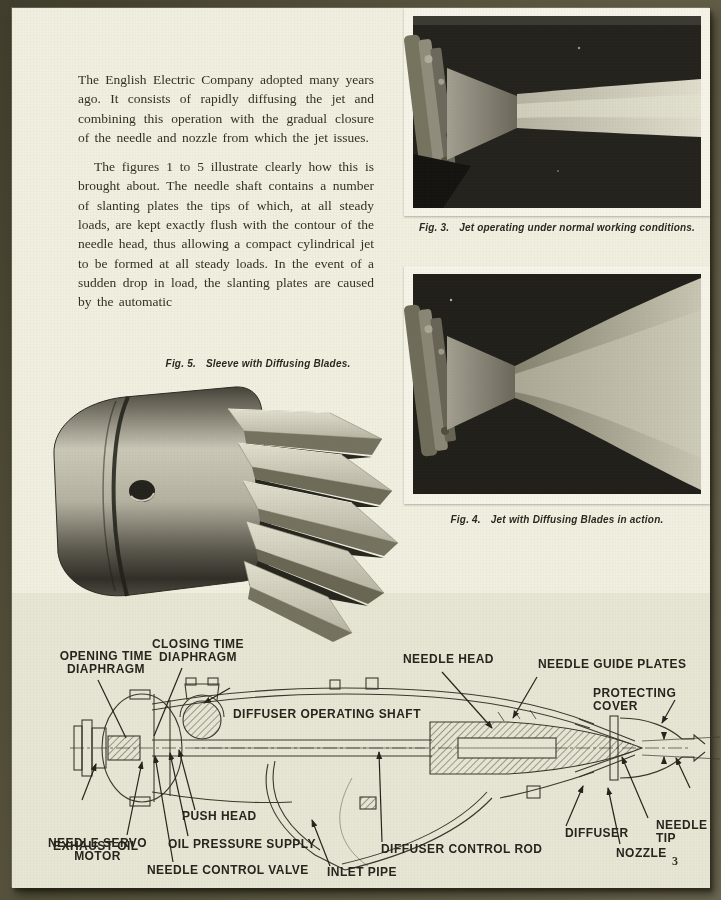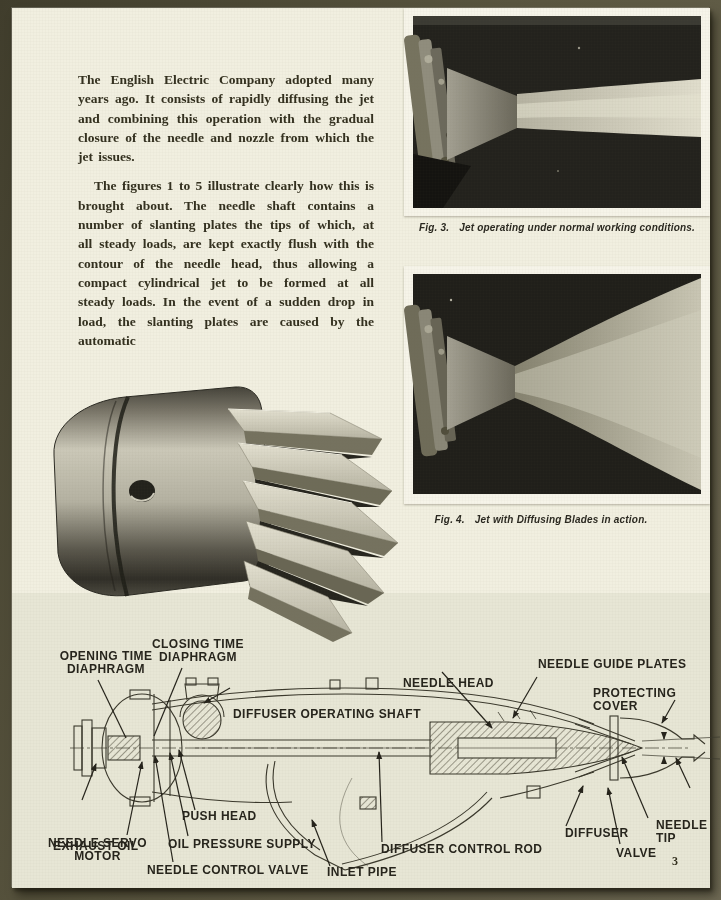--- a/index.html
+++ b/index.html
@@ -8,21 +8,21 @@
     font-family:"Liberation Sans",sans-serif;}
   .paper{position:absolute;left:12px;top:8px;width:698px;height:880px;background:#f1efe0;
     box-shadow:-1px -1px 0 rgba(255,255,255,.18),5px 7px 9px rgba(18,16,8,.55),2px 3px 3px rgba(18,16,8,.4);}
   .paper::after{content:"";position:absolute;inset:0;pointer-events:none;opacity:.5;
     background-image:repeating-linear-gradient(0deg,rgba(110,105,80,.05) 0 1px,transparent 1px 3px),
                      repeating-linear-gradient(90deg,rgba(110,105,80,.05) 0 1px,transparent 1px 3px);}
   .lowerband{position:absolute;left:0;top:585px;width:698px;height:295px;background:#e7e6d5;}
   .bodytext{position:absolute;left:66px;top:62px;width:296px;
     font-family:"Liberation Serif",serif;font-size:13.5px;line-height:19.3px;color:#33301f;
     text-align:justify;word-spacing:2px;}
-  .bodytext p{margin:0 0 10px 0;font-weight:bold;}
+  .bodytext p{margin:0 0 10px 0;}
   .bodytext p.indent{text-indent:16px;}
   .photoframe{position:absolute;background:#f6f4e9;box-shadow:0 1px 2px rgba(60,55,35,.35);}
   .photoframe svg{position:absolute;left:9px;top:8px;display:block;}
   .cap{position:absolute;font-style:italic;font-weight:700;font-size:10px;color:#2a2820;
     letter-spacing:.2px;text-align:center;}
   .capgap{margin-left:10px;}
   .dlabel{position:absolute;font-weight:700;font-size:12px;line-height:12.5px;color:#26241c;
     letter-spacing:.45px;white-space:pre-line;}
   .dlabel-c{text-align:center;}
   .pagenum{position:absolute;left:660px;top:846px;font-family:"Liberation Serif",serif;
@@ -93,24 +93,27 @@
         <circle cx="22" cy="42" r="4" fill="#aaa795"></circle>
         <circle cx="26" cy="145" r="4" fill="#514e3c"></circle>
         <circle cx="32" cy="66" r="3" fill="#9d9a88"></circle>
       </g>
       <path d="M34,62 L102,92 L102,124 L34,156 Z" fill="url(#g3cone)"></path>
       <path d="M102,92 C150,68 210,36 288,4 L288,216 C210,178 150,142 102,124 Z" fill="url(#g4spray)"></path>
       <path d="M102,100 C170,78 230,56 288,36 L288,184 C230,160 170,132 102,118 Z" fill="#d2cfbd" opacity="0.5"></path>
       <circle cx="38" cy="26" r="1.2" fill="#b5b2a2"></circle>
     </svg>
   </div>
-  <div class="cap" style="left:376px;top:506px;width:306px;">
+  <div class="cap" style="left:392px;top:506px;width:306px;">
     <span>Fig. 4.</span><span class="capgap">Jet with Diffusing Blades in action.</span>
   </div>
 
+  <div class="cap" style="left:96px;top:350px;width:300px;">
+    <span>Fig. 5.</span><span class="capgap">Sleeve with Diffusing Blades.</span>
+  </div>
 
   <svg style="position:absolute;left:18px;top:367px;" width="366" height="286" viewBox="0 0 366 286">
     <defs>
       <linearGradient id="cyl" x1="0" y1="0" x2="0" y2="1">
         <stop offset="0" stop-color="#45433a"></stop>
             <stop offset="0.12" stop-color="#7b776a"></stop>
         <stop offset="0.30" stop-color="#cbc8b8"></stop>
             <stop offset="0.55" stop-color="#b4b1a1"></stop>
         <stop offset="0.78" stop-color="#5a574c"></stop>
             <stop offset="0.92" stop-color="#302e27"></stop>
@@ -216,31 +219,31 @@
       <path d="M634,112 L634,119" marker-end="url(#arw)"></path>
       <path d="M634,144 L634,137" marker-end="url(#arw)"></path>
     </g>
   </svg>
 
   <div class="dlabel dlabel-c" style="left:36px;top:642px;width:116px;">OPENING TIME
 DIAPHRAGM</div>
   <div class="dlabel dlabel-c" style="left:128px;top:630px;width:116px;">CLOSING TIME
 DIAPHRAGM</div>
   <div class="dlabel" style="left:221px;top:672px;margin-top:28px;">DIFFUSER OPERATING SHAFT</div>
-  <div class="dlabel" style="left:391px;top:645px;margin-top:24px;">NEEDLE HEAD</div>
+  <div class="dlabel" style="left:391px;top:645px;">NEEDLE HEAD</div>
   <div class="dlabel" style="left:526px;top:650px;">NEEDLE GUIDE PLATES</div>
   <div class="dlabel" style="left:581px;top:679px;">PROTECTING COVER</div>
   <div class="dlabel" style="left:672px;top:780px;margin-left:40px;">JET</div>
   <div class="dlabel" style="left:41px;top:794px;margin-top:38px;">EXHAUST OIL</div>
   <div class="dlabel dlabel-c" style="left:33px;top:829px;width:105px;">NEEDLE SERVO
 MOTOR</div>
   <div class="dlabel" style="left:170px;top:802px;">PUSH HEAD</div>
   <div class="dlabel" style="left:156px;top:830px;">OIL PRESSURE SUPPLY</div>
   <div class="dlabel" style="left:135px;top:856px;">NEEDLE CONTROL VALVE</div>
   <div class="dlabel" style="left:315px;top:858px;">INLET PIPE</div>
   <div class="dlabel" style="left:369px;top:835px;">DIFFUSER CONTROL ROD</div>
   <div class="dlabel" style="left:524px;top:819px;margin-left:29px;">DIFFUSER</div>
-  <div class="dlabel" style="left:604px;top:839px;">VALVE</div>
+  <div class="dlabel" style="left:604px;top:839px;">NOZZLE</div>
   <div class="dlabel" style="left:624px;top:811px;padding-left:20px;">NEEDLE TIP</div>
 
   <div class="pagenum">3</div>
  </div>
 </div>
 
 </body></html>

